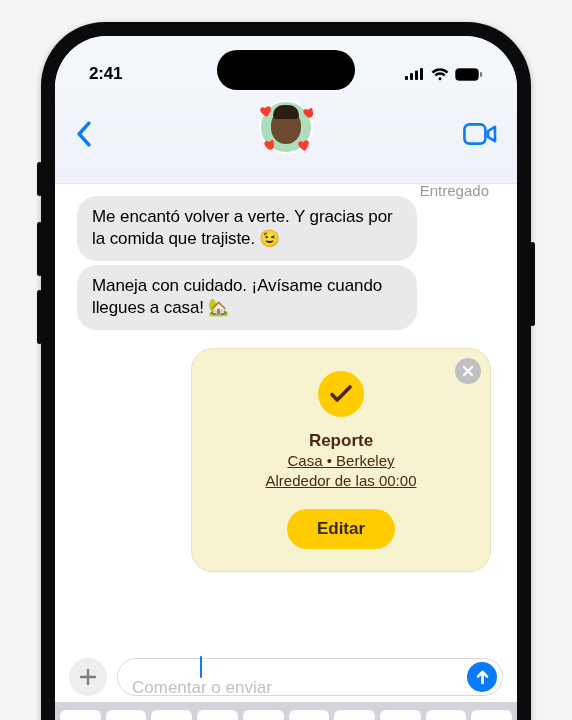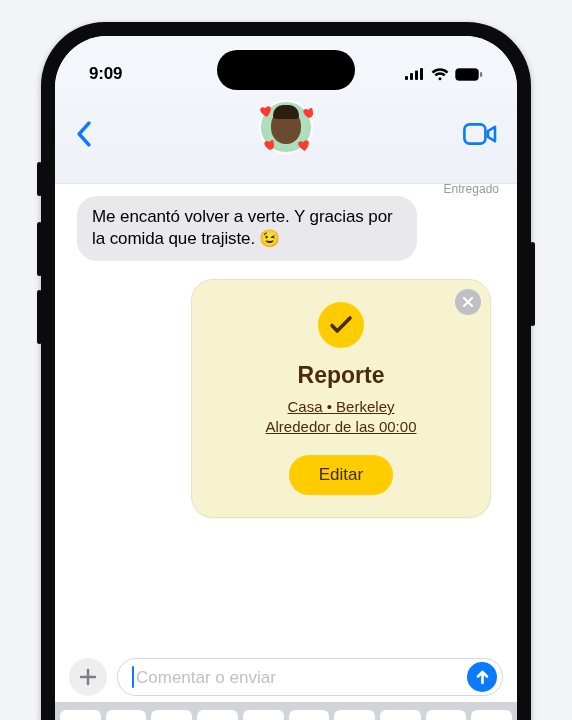--- a/index.html
+++ b/index.html
@@ -71,21 +71,21 @@
   .face::before { content:""; position:absolute; top:-5px; left:2px; right:2px; height:14px; background:#2d1e12; border-radius:10px 10px 4px 4px; }
   .heart { position:absolute; width:14px; height:12px; background:#ff3b30; transform:rotate(-10deg); clip-path: path("M7 11 C -2 4, 2 -2, 7 2 C 12 -2, 16 4, 7 11 Z"); }
   .heart.h1{ top:4px; left:-2px;} .heart.h2{ bottom:2px; left:2px; width:11px; height:10px;} .heart.h3{ top:6px; right:-2px; width:11px; height:10px;} .heart.h4{ bottom:0; right:0px; width:14px;}
   .contact-name { font-size:12px; color:#222; display:flex; align-items:center; justify-content:flex-start; gap:18px;margin-top:40px; }
   .contact-name svg{ opacity:.5; }
 
   .thread {
     flex:1; padding: 6px 14px 0 14px; overflow:hidden; position:relative;
     background:#fff;
   }
-  .delivered { position:absolute; right:18px; top:-2px; color:#9a9aa0; font-size:12px; }
+  .delivered { position:absolute; right:28px; top:-2px; color:#9a9aa0; font-size:15px; }
 
   .bubble {
     max-width: 340px;
     background:#e9e9eb; color:#000;
     border-radius:20px; padding:10px 15px 11px 15px;
     font-size:17px; line-height:22px; letter-spacing:-0.1px;
     margin: 6px 0 0 8px;
   }
   .bubble + .bubble { margin-top:4px; }
 
@@ -102,25 +102,25 @@
   .close-pill {
     position:absolute; top:10px; right:10px;
     width:26px; height:26px; border-radius:50%;
     background:#c0c0c4; display:flex; align-items:center; justify-content:center;
   }
   .badge {
     width:46px; height:46px; border-radius:50%; background:#ffcc00;
     display:flex; align-items:center; justify-content:center;
     margin: 0 auto 14px auto;
   }
-  .card-title { font-weight:700; font-size:23px; margin-bottom:8px; }
+  .card-title { font-weight:700; font-size:17px; margin-bottom:0; }
   .card-sub { font-size:15px; line-height:20px;text-decoration:underline; }
   .edit-btn {
     margin-top:18px; display:inline-block;
-    background:#ffcc00; color:#3c2a0c; font-weight:400; font-size:17px;
+    background:#ffcc00; color:#3c2a0c; font-weight:700; font-size:17px;
     padding:10px 30px; border-radius:24px;
   }
 
   .compose {
     display:flex; align-items:center; gap:10px;
     padding: 10px 14px 6px 14px; background:#fff;
   }
   .plus {
     width:38px; height:38px; border-radius:50%;
     background:#eeeeef; display:flex; align-items:center; justify-content:center; color:#7d7d82;
@@ -150,21 +150,21 @@
 <div class="device">
   <div class="side-btn b1"></div>
   <div class="side-btn b2"></div>
   <div class="side-btn b3"></div>
   <div class="side-btn b4"></div>
 
   <div class="screen">
     <div class="dynamic-island"></div>
 
     <div class="status-bar">
-      <div class="status-left">9:09</div>
+      <div class="status-left">2:41</div>
       <div class="status-right">
         <svg width="20" height="12" viewBox="0 0 20 12">
             <rect x="0" y="8" width="3" height="4" rx="1" fill="#000"></rect>
             <rect x="5" y="5" width="3" height="7" rx="1" fill="#000"></rect>
             <rect x="10" y="2.5" width="3" height="9.5" rx="1" fill="#000"></rect>
             <rect x="15" y="0" width="3" height="12" rx="1" fill="#000"></rect>
           </svg>
         <svg width="18" height="13" viewBox="0 0 18 13">
             <path d="M9 12.2a1.5 1.5 0 100-3 1.5 1.5 0 000 3zM3.4 6.6a8 8 0 0111.2 0l-1.7 1.7a5.6 5.6 0 00-7.8 0L3.4 6.6zM.6 3.8a12 12 0 0116.8 0L15.7 5.5a9.6 9.6 0 00-13.4 0L.6 3.8z" fill="#000"></path>
           </svg>
@@ -202,20 +202,21 @@
             <rect x="1.4" y="1.4" width="21" height="19.2" rx="5" stroke="#0a7aff" stroke-width="2.6" fill="none"></rect>
             <path d="M25 8l7-4.2v14.4L25 14z" stroke="#0a7aff" stroke-width="2.6" fill="none" stroke-linejoin="round"></path>
           </svg>
       </div>
     </div>
 
     <div class="thread">
       <div class="delivered">Entregado</div>
 
       <div class="bubble">Me encantó volver a verte. Y gracias por la comida que trajiste. 😉</div>
+      <div class="bubble">Maneja con cuidado. ¡Avísame cuando llegues a casa! 🏡</div>
 
       <div class="card-wrap">
         <div class="close-pill">
           <svg width="12" height="12" viewBox="0 0 12 12">
               <path d="M2 2l8 8M10 2l-8 8" stroke="#fff" stroke-width="2.2" stroke-linecap="round"></path>
             </svg>
         </div>
         <div class="card">
           <div class="badge">
             <svg width="24" height="20" viewBox="0 0 24 20">
@@ -230,21 +231,21 @@
       </div>
     </div>
 
     <div class="compose">
       <div class="plus">
         <svg width="20" height="20" viewBox="0 0 20 20">
             <path d="M10 3v14M3 10h14" stroke="#7d7d82" stroke-width="2.4" stroke-linecap="round"></path>
           </svg>
       </div>
       <div class="input">
-        <span style="display:flex;align-items:flex-end;">
+        <span style="display:flex;align-items:center;flex-direction:column;">
           <span style="display:inline-block;width:2px;height:22px;background:#0a7aff;margin-right:2px;border-radius:1px"></span>
           <span>Comentar o enviar</span>
         </span>
         <span class="send">
           <svg width="15" height="16" viewBox="0 0 15 16">
               <path d="M7.5 14V3M3 7.5L7.5 3 12 7.5" stroke="#fff" stroke-width="2.6" fill="none" stroke-linecap="round" stroke-linejoin="round"></path>
             </svg>
         </span>
       </div>
     </div>

